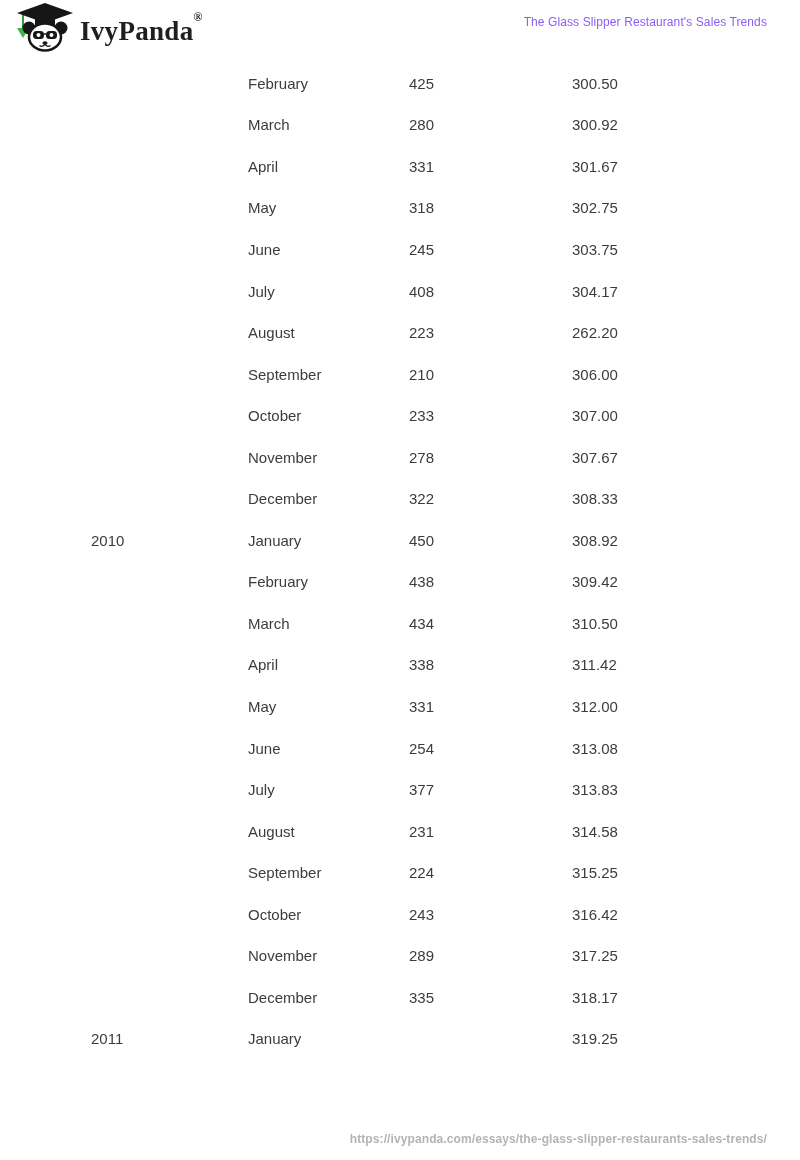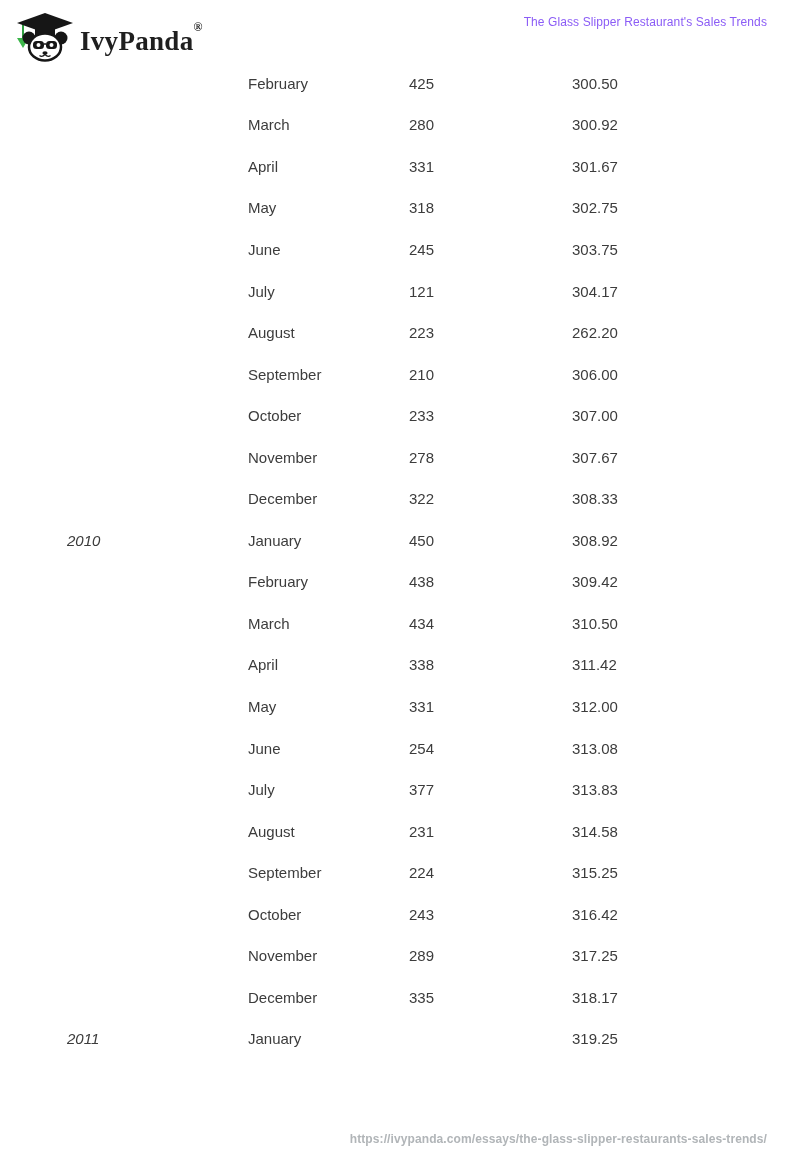--- a/index.html
+++ b/index.html
@@ -1,20 +1,20 @@
 <!DOCTYPE html>
 <html><head>
 <meta charset="utf-8">
 <style>
   * { margin:0; padding:0; box-sizing:border-box; }
   html, body { width:800px; height:1160px; background:#ffffff; overflow:hidden; }
   body { position:relative; font-family:"Liberation Sans", sans-serif; }
 
   .header { position:absolute; top:0; left:0; width:800px; height:58px; background:#fff; }
-  .logo { position:absolute; left:12px; top:12px; display:flex; align-items:center; }
+  .logo { position:absolute; left:12px; top:2px; display:flex; align-items:center; }
   .logo-icon { width:64px; height:50px; display:block; }
   .logo-text {
     font-family:"Liberation Serif", serif;
     font-weight:700; font-size:27px; color:#1f1f1f;
     letter-spacing:0.3px; margin-left:4px; line-height:1;
     padding-top:8px;
   }
   .logo-trademark {
     font-family:"Liberation Serif", serif;
     font-weight:700; font-size:12px; color:#1f1f1f;
@@ -24,21 +24,21 @@
     position:absolute; top:15px; right:33px;
     font-size:12px; color:#8b5cf6; letter-spacing:0.1px;
   }
 
   .table { position:absolute; top:62px; left:0; width:800px; }
   .table-row { position:relative; height:41.56px;padding-left:40px; }
   .cell {
     position:absolute; top:50%; transform:translateY(-50%);
     font-size:15px; color:#3c3c3c; white-space:nowrap;
   }
-  .cell-year    { left:67px;font-style:italic;  }
+  .cell-year    { left:91px;  }
   .cell-month   { left:248px; }
   .cell-value   { left:409px; }
   .cell-average { left:572px; }
 
   .footer-url {
     position:absolute; top:1132px; right:33px;
     font-size:12px; color:#b1b5b8; letter-spacing:0.1px;font-weight:bold;
   }
 </style>
 </head>
@@ -100,21 +100,21 @@
   <div class="table-row">
     <span class="cell cell-year"></span>
     <span class="cell cell-month">June</span>
     <span class="cell cell-value">245</span>
     <span class="cell cell-average">303.75</span>
   </div>
 
   <div class="table-row">
     <span class="cell cell-year"></span>
     <span class="cell cell-month">July</span>
-    <span class="cell cell-value">121</span>
+    <span class="cell cell-value">408</span>
     <span class="cell cell-average">304.17</span>
   </div>
 
   <div class="table-row">
     <span class="cell cell-year"></span>
     <span class="cell cell-month">August</span>
     <span class="cell cell-value">223</span>
     <span class="cell cell-average">262.20</span>
   </div>
 

